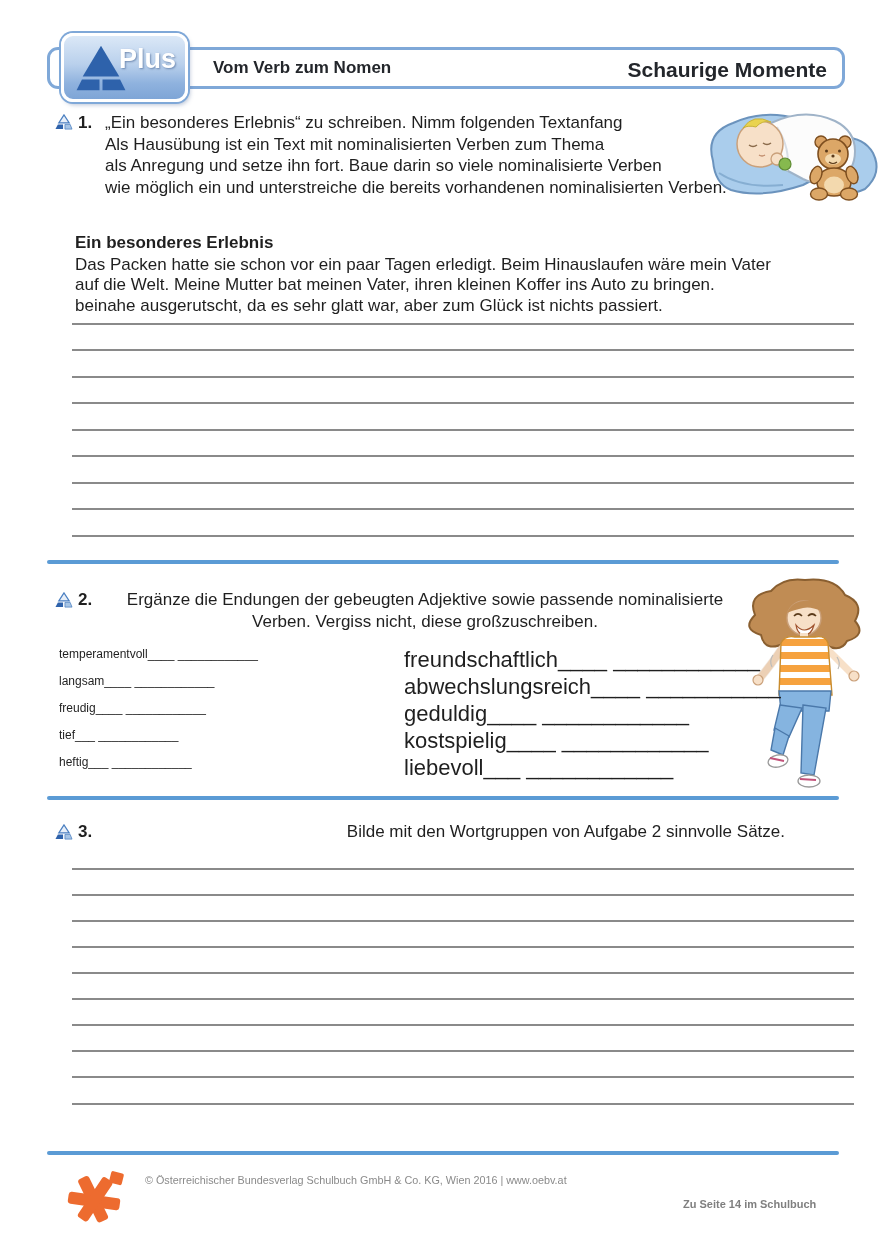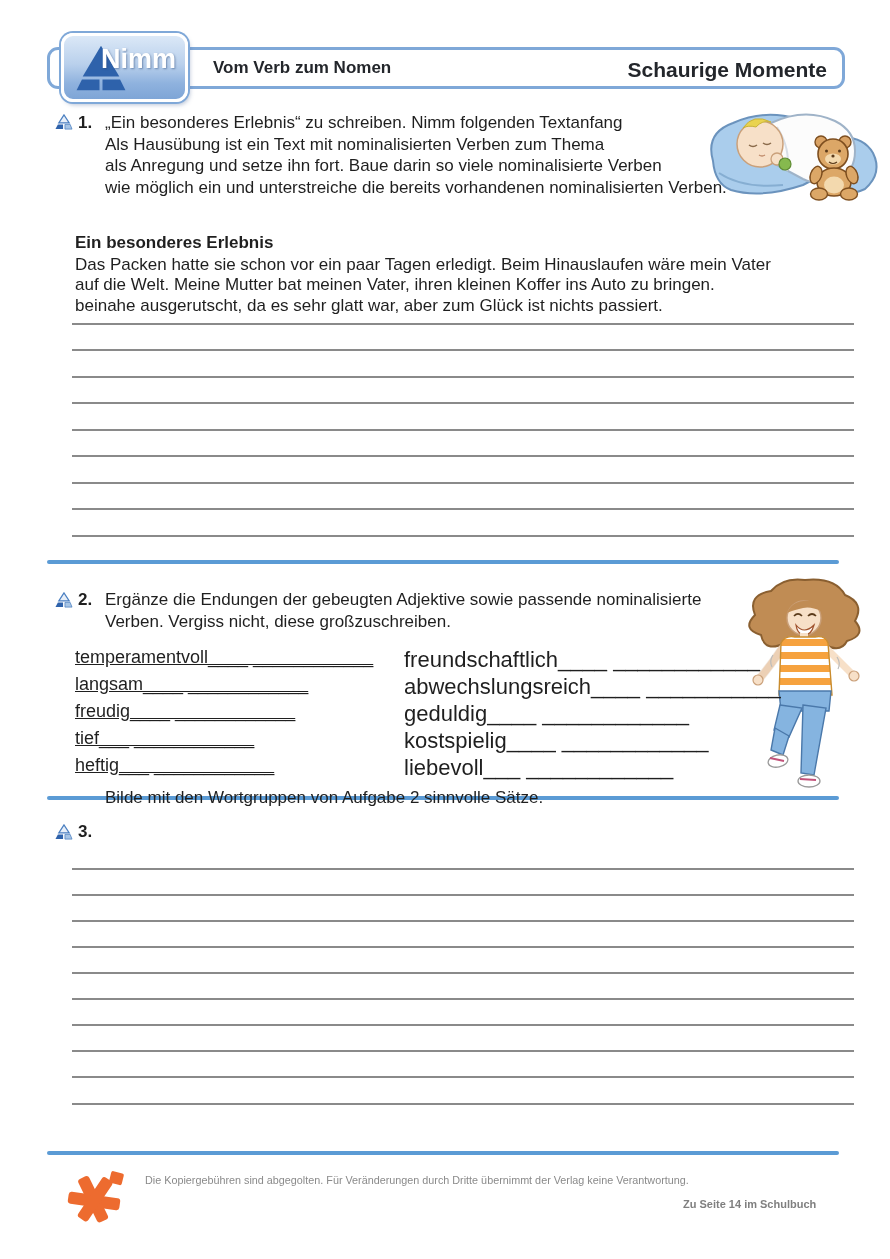--- a/index.html
+++ b/index.html
@@ -34,40 +34,40 @@
   .task-number{position:absolute;font-size:17px;font-weight:bold;color:#1f1f1f;}
   .task-text{position:absolute;font-size:17px;line-height:21.5px;color:#1f1f1f;}
 
   .story{position:absolute;left:75px;top:201px;font-size:17px;line-height:20.5px;color:#1f1f1f;}
   .story-title{font-weight:bold;margin-bottom:1px;margin-top:32px;}
 
   .rule{position:absolute;left:72px;width:782px;height:1.5px;background:#8a8a8a;}
 
   .divider{position:absolute;left:47px;width:792px;height:4px;background:#5b9bd5;border-radius:2px;}
 
-  .word-row-left{position:absolute;left:75px;font-size:18px;color:#1f1f1f;white-space:pre;text-decoration:underline;}
+  .word-row-left{position:absolute;left:59px;font-size:12px;color:#1f1f1f;white-space:pre;}
   .word-row-right{position:absolute;left:404px;font-size:22px;color:#1f1f1f;white-space:pre;}
 
   
   .footer-text{position:absolute;left:145px;top:1174px;font-size:10.8px;line-height:13.5px;color:#8a8a8a;}
   .page-ref{position:absolute;left:683px;top:1198px;font-size:11px;font-weight:bold;color:#7f7f7f;}
 </style>
 </head>
 <body>
 
 <div class="page">
 
   <div class="header-bar"></div>
   <div class="logo-badge">
     <svg width="58" height="58" viewBox="0 0 76 70">
       <polygon points="38,6 14,46 62,46" fill="#2e62ab"></polygon>
       <polygon points="13,50 36,50 36,64 6,64" fill="#2e62ab"></polygon>
       <polygon points="40,50 63,50 70,64 40,64" fill="#2e62ab"></polygon>
     </svg>
-    <span class="logo-text">Nimm</span>
+    <span class="logo-text">Plus</span>
   </div>
   <div class="header-title">Vom Verb zum Nomen</div>
   <div class="header-section">Schaurige Momente</div>
 
   <svg class="task-icon" style="left:54px;top:114px;" viewBox="0 0 20 18">
     <polygon points="10,1 4.5,9.5 15.5,9.5" fill="#e8eff8" stroke="#4a7fc1" stroke-width="1.3"></polygon>
     <polygon points="3.5,11 9,11 9,16 1,16" fill="#2e62ab"></polygon>
     <polygon points="11,11 16.5,11 18.5,16 11,16" fill="#a7c4e4" stroke="#4a7fc1" stroke-width="0.8"></polygon>
   </svg>
   <div class="task-number" style="left:78px;top:113px;">1.</div>
@@ -131,21 +131,21 @@
   <div class="rule" style="top:535px"></div>
 
   <div class="divider" style="top:560px"></div>
 
   <svg class="task-icon" style="left:54px;top:592px;" viewBox="0 0 20 18">
     <polygon points="10,1 4.5,9.5 15.5,9.5" fill="#e8eff8" stroke="#4a7fc1" stroke-width="1.3"></polygon>
     <polygon points="3.5,11 9,11 9,16 1,16" fill="#2e62ab"></polygon>
     <polygon points="11,11 16.5,11 18.5,16 11,16" fill="#a7c4e4" stroke="#4a7fc1" stroke-width="0.8"></polygon>
   </svg>
   <div class="task-number" style="left:78px;top:590px;">2.</div>
-  <div class="task-text" style="left:105px;top:589px;width:640px;">
+  <div class="task-text" style="left:105px;top:589px;width:640px;text-align:center;">
     <div>Ergänze die Endungen der gebeugten Adjektive sowie passende nominalisierte</div>
     <div>Verben. Vergiss nicht, diese großzuschreiben.</div>
   </div>
 
   <svg class="abs" style="left:733px;top:577px;" width="144" height="214" viewBox="0 0 144 214">
 
     <path d="M 72 3 Q 102 0 112 18 Q 132 26 122 44 Q 134 58 114 64 Q 108 76 92 68 L 52 66 Q 32 76 28 58 Q 8 52 22 38 Q 14 18 38 14 Q 50 0 72 3 Z" fill="#c08c54" stroke="#8a5f30" stroke-width="2"></path>
 
     <circle cx="71" cy="41" r="17" fill="#f7e0c8" stroke="#caa07a" stroke-width="1.4"></circle>
     <path d="M 54 36 Q 60 22 78 24 Q 90 26 88 34 Q 76 28 66 32 Q 58 34 54 36 Z" fill="#c08c54"></path>
@@ -203,21 +203,21 @@
   <div class="word-row-right" style="top:755px">liebevoll___ ____________</div>
 
   <div class="divider" style="top:796px"></div>
 
   <svg class="task-icon" style="left:54px;top:824px;" viewBox="0 0 20 18">
     <polygon points="10,1 4.5,9.5 15.5,9.5" fill="#e8eff8" stroke="#4a7fc1" stroke-width="1.3"></polygon>
     <polygon points="3.5,11 9,11 9,16 1,16" fill="#2e62ab"></polygon>
     <polygon points="11,11 16.5,11 18.5,16 11,16" fill="#a7c4e4" stroke="#4a7fc1" stroke-width="0.8"></polygon>
   </svg>
   <div class="task-number" style="left:78px;top:822px;">3.</div>
-  <div class="task-text" style="left:105px;top:787px;width:680px;">Bilde mit den Wortgruppen von Aufgabe 2 sinnvolle Sätze.</div>
+  <div class="task-text" style="left:105px;top:821px;width:680px;text-align:right;">Bilde mit den Wortgruppen von Aufgabe 2 sinnvolle Sätze.</div>
 
   <div class="rule" style="top:868px"></div>
   <div class="rule" style="top:894px"></div>
   <div class="rule" style="top:920px"></div>
   <div class="rule" style="top:946px"></div>
   <div class="rule" style="top:972px"></div>
   <div class="rule" style="top:998px"></div>
   <div class="rule" style="top:1024px"></div>
   <div class="rule" style="top:1050px"></div>
   <div class="rule" style="top:1076px"></div>
@@ -228,17 +228,17 @@
   <svg class="abs" style="left:60px;top:1168px;" width="72" height="60" viewBox="0 0 72 60">
     <g fill="#ed6b2f">
       <rect x="8" y="27" width="52" height="12" rx="3" transform="rotate(8 34 33)"></rect>
       <rect x="8" y="27" width="48" height="12" rx="3" transform="rotate(64 34 33)"></rect>
       <rect x="8" y="27" width="48" height="12" rx="3" transform="rotate(124 34 33)"></rect>
       <rect x="50" y="4" width="13" height="12" rx="2" transform="rotate(14 56 10)"></rect>
     </g>
   </svg>
 
   <div class="footer-text">
-    <div>Die Kopiergebühren sind abgegolten. Für Veränderungen durch Dritte übernimmt der Verlag keine Verantwortung.</div>
+    <div>© Österreichischer Bundesverlag Schulbuch GmbH &amp; Co. KG, Wien 2016  | www.oebv.at</div>
   </div>
   <div class="page-ref">Zu Seite 14 im Schulbuch</div>
 
 </div>
 
 </body></html>

